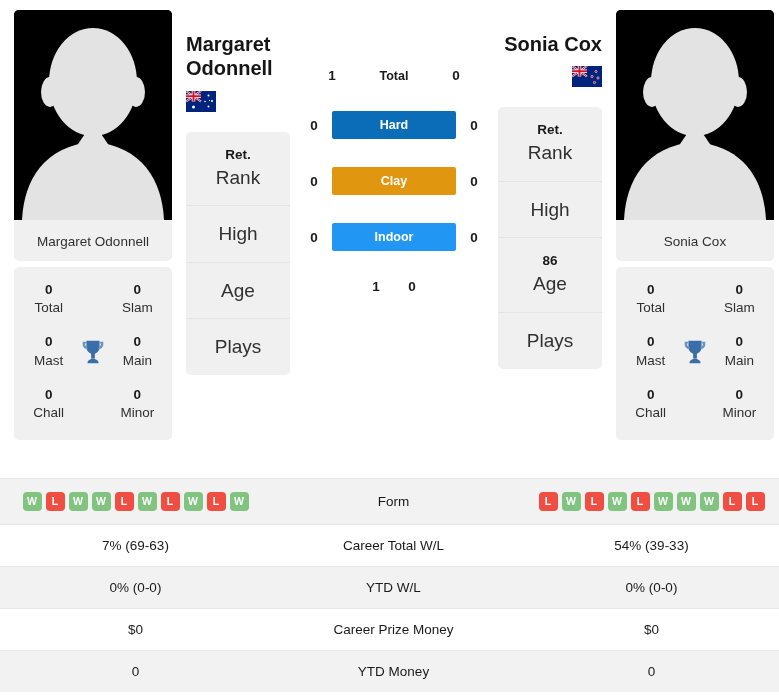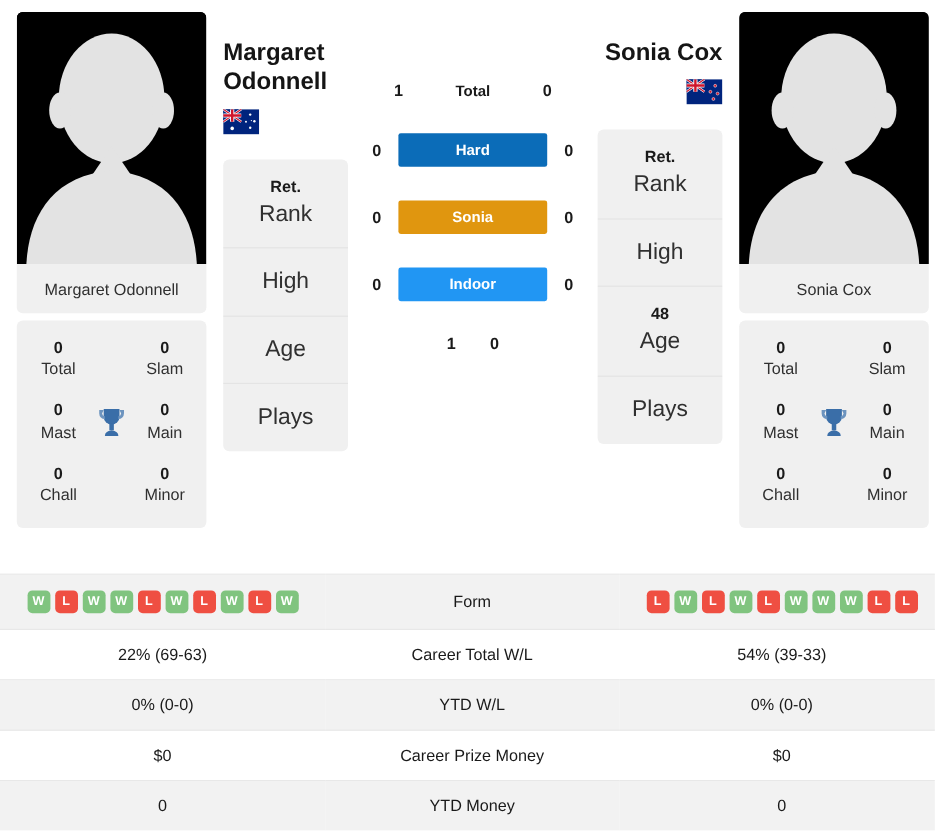--- a/index.html
+++ b/index.html
@@ -321,21 +321,21 @@
       <div class="surf-label plain">Total</div>
       <div class="surf-score">0</div>
     </div>
     <div class="surface-row">
       <div class="surf-score">0</div>
       <div class="surf-label" style="background:#0b6cb8">Hard</div>
       <div class="surf-score">0</div>
     </div>
     <div class="surface-row">
       <div class="surf-score">0</div>
-      <div class="surf-label" style="background:#e0960f">Sonia</div>
+      <div class="surf-label" style="background:#e0960f">Clay</div>
       <div class="surf-score">0</div>
     </div>
     <div class="surface-row">
       <div class="surf-score">0</div>
       <div class="surf-label" style="background:#2196f3">Indoor</div>
       <div class="surf-score">0</div>
     </div>
     <div class="surface-row">
       <div class="surf-score">1</div>
       <div class="surf-score">0</div>
@@ -364,21 +364,21 @@
     <div class="info-card">
       <div class="info-cell">
         <div class="val">Ret.</div>
         <div class="lbl">Rank</div>
       </div>
       <div class="info-cell">
         <div class="val"></div>
         <div class="lbl">High</div>
       </div>
       <div class="info-cell">
-        <div class="val">48</div>
+        <div class="val">86</div>
         <div class="lbl">Age</div>
       </div>
       <div class="info-cell">
         <div class="val"></div>
         <div class="lbl">Plays</div>
       </div>
     </div>
   </div>
 
   <div>
@@ -468,21 +468,21 @@
             <div class="badge l">L</div>
             <div class="badge w">W</div>
             <div class="badge w">W</div>
             <div class="badge w">W</div>
             <div class="badge l">L</div>
             <div class="badge l">L</div>
           </div>
       </td>
     </tr>
     <tr class="even">
-      <td class="side">22% (69-63)</td>
+      <td class="side">7% (69-63)</td>
       <td class="mid">Career Total W/L</td>
       <td class="side">54% (39-33)</td>
     </tr>
     <tr class="odd">
       <td class="side">0% (0-0)</td>
       <td class="mid">YTD W/L</td>
       <td class="side">0% (0-0)</td>
     </tr>
     <tr class="even">
       <td class="side">$0</td>

